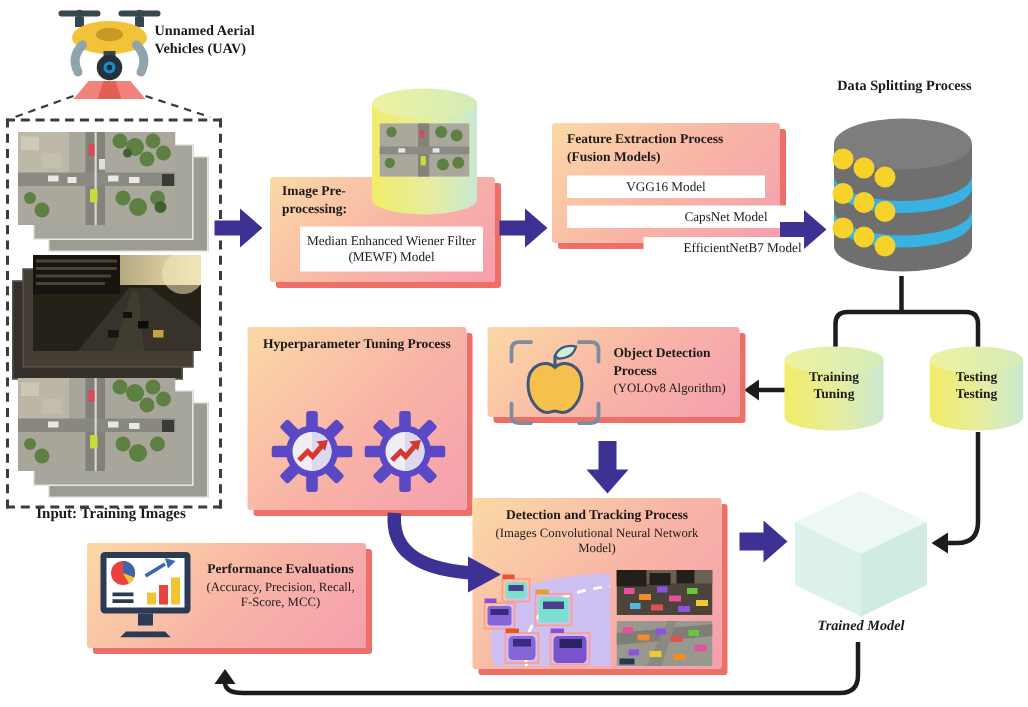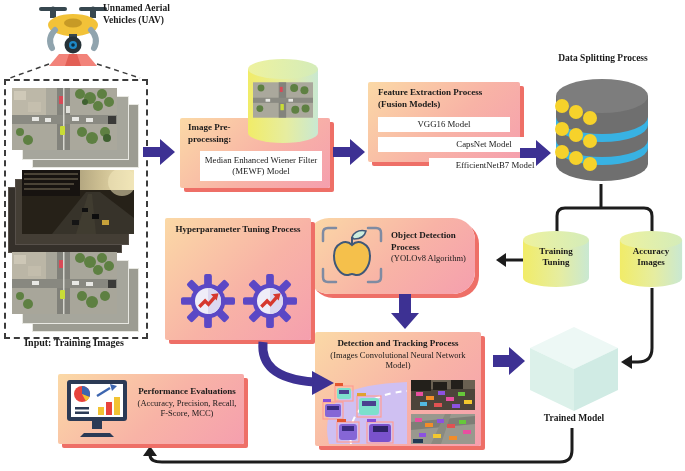--- a/index.html
+++ b/index.html
@@ -65,21 +65,21 @@
       <path d="M22 28 q-8 8 -3 18" stroke="#90a4ae" stroke-width="6" fill="none" stroke-linecap="round"></path>
       <path d="M58 28 q8 8 3 18" stroke="#90a4ae" stroke-width="6" fill="none" stroke-linecap="round"></path>
       <rect x="36" y="32" width="8" height="7" fill="#37474f"></rect>
       <circle cx="40" cy="43" r="8.5" fill="#263238"></circle>
       <circle cx="40" cy="43" r="4" fill="#1e88c7"></circle>
       <circle cx="40" cy="43" r="1.8" fill="#0d2b3e"></circle>
       <polygon points="26,52 54,52 64,64 16,64" fill="#f2837a"></polygon>
       <polygon points="36,52 44,52 48,64 32,64" fill="#e25f55"></polygon>
     </svg>
   </div>
-  <div class="abs b t95" style="left:103px;top:2px;width:95px;">Unnamed Aerial Vehicles (UAV)</div>
+  <div class="abs b t95" style="left:103px;top:15px;width:95px;">Unnamed Aerial Vehicles (UAV)</div>
 
   <div class="dashedbox" style="left:4px;top:79px;width:140px;height:256px;"></div>
 
   <div class="abs" style="left:12px;top:88px;width:128px;height:80px;">
     <div class="photo-back" style="left:20px;top:16px;width:105px;height:62px;"></div>
     <div class="photo-back" style="left:10px;top:8px;width:105px;height:62px;background:#a6a69c;"></div>
     <svg class="abs" style="left:0;top:0;" width="105" height="62" viewBox="0 0 105 62">
       <rect width="105" height="62" fill="#aaa89c"></rect>
       <rect x="0" y="0" width="34" height="30" fill="#bdb8a8"></rect>
       <rect x="2" y="3" width="12" height="9" fill="#cfc9b8"></rect>
@@ -284,24 +284,24 @@
             <stop offset="1" stop-color="#c9e8d2"></stop>
         </linearGradient>
         <linearGradient id="cyltTe" x1="0" y1="0" x2="1" y2="0">
           <stop offset="0" stop-color="#eef29e"></stop>
             <stop offset="1" stop-color="#d4ecba"></stop>
         </linearGradient>
       </defs>
       <path d="M2 10 V48 a33 9 0 0 0 66 0 V10" fill="url(#cylbTe)"></path>
       <ellipse cx="35" cy="10" rx="33" ry="9" fill="url(#cyltTe)"></ellipse>
     </svg>
-    <div class="cyl-label" style="top:16px;padding:0 8px;">Accuracy Images</div>
-  </div>
-
-  <div class="pbox" style="left:307px;top:218px;width:168px;height:76px;border-radius:22px;">
+    <div class="cyl-label" style="top:16px;padding:0 8px;">Testing Testing</div>
+  </div>
+
+  <div class="pbox" style="left:325px;top:218px;width:168px;height:60px;">
     <div class="abs" style="left:14px;top:8px;">
       <svg width="62" height="58" viewBox="0 0 62 58">
         <g stroke="#7f8ba2" stroke-width="2.5" fill="none" stroke-linecap="round">
           <path d="M2 15 V7 Q2 2 7 2 H15"></path>
           <path d="M47 2 H55 Q60 2 60 7 V15"></path>
           <path d="M60 43 V51 Q60 56 55 56 H47"></path>
           <path d="M15 56 H7 Q2 56 2 51 V43"></path>
         </g>
         <path d="M31 19 C25 13 13 17 13 30 C13 41 20 49 26 49 C28 49 29.5 48 31 48 C32.5 48 34 49 36 49 C42 49 49 41 49 30 C49 17 37 13 31 19 z" fill="#f5c04b" stroke="#3f5878" stroke-width="2"></path>
         <path d="M31 19 V11" stroke="#3f5878" stroke-width="2" fill="none"></path>
@@ -431,23 +431,23 @@
     </svg>
   </div>
 
   <div class="abs" style="left:528px;top:325px;">
     <svg width="92" height="88" viewBox="0 0 92 88">
       <polygon points="46,2 90,23 46,44 2,23" fill="#edf8f5"></polygon>
       <polygon points="2,23 46,44 46,86 2,65" fill="#dcf1ea"></polygon>
       <polygon points="90,23 46,44 46,86 90,65" fill="#d0ebe4"></polygon>
     </svg>
   </div>
-  <div class="abs b ctr t95" style="left:528px;top:412px;width:92px;">Trained Model</div>
-
-  <div class="pbox" style="left:58px;top:374px;width:186px;height:70px;">
+  <div class="abs b ctr t95" style="left:528px;top:412px;width:92px;font-style:italic;">Trained Model</div>
+
+  <div class="pbox" style="left:58px;top:362px;width:186px;height:70px;">
     <div class="abs" style="left:8px;top:5px;">
       <svg width="62" height="58" viewBox="0 0 62 58">
         <rect x="1" y="1" width="60" height="41" rx="3" fill="#2b3a55"></rect>
         <rect x="5" y="5" width="52" height="33" fill="#ffffff"></rect>
         <circle cx="16" cy="15" r="8" fill="#e8433c"></circle>
         <path d="M16 15 L16 7 A8 8 0 0 1 23.5 18 z" fill="#3d66b0"></path>
         <path d="M16 15 L23.5 18 A8 8 0 0 1 20 22.3 z" fill="#f2c333"></path>
         <g fill="#2b3a55">
             <rect x="9" y="28" width="14" height="2.5"></rect>
             <rect x="9" y="32.5" width="14" height="2.5"></rect>

